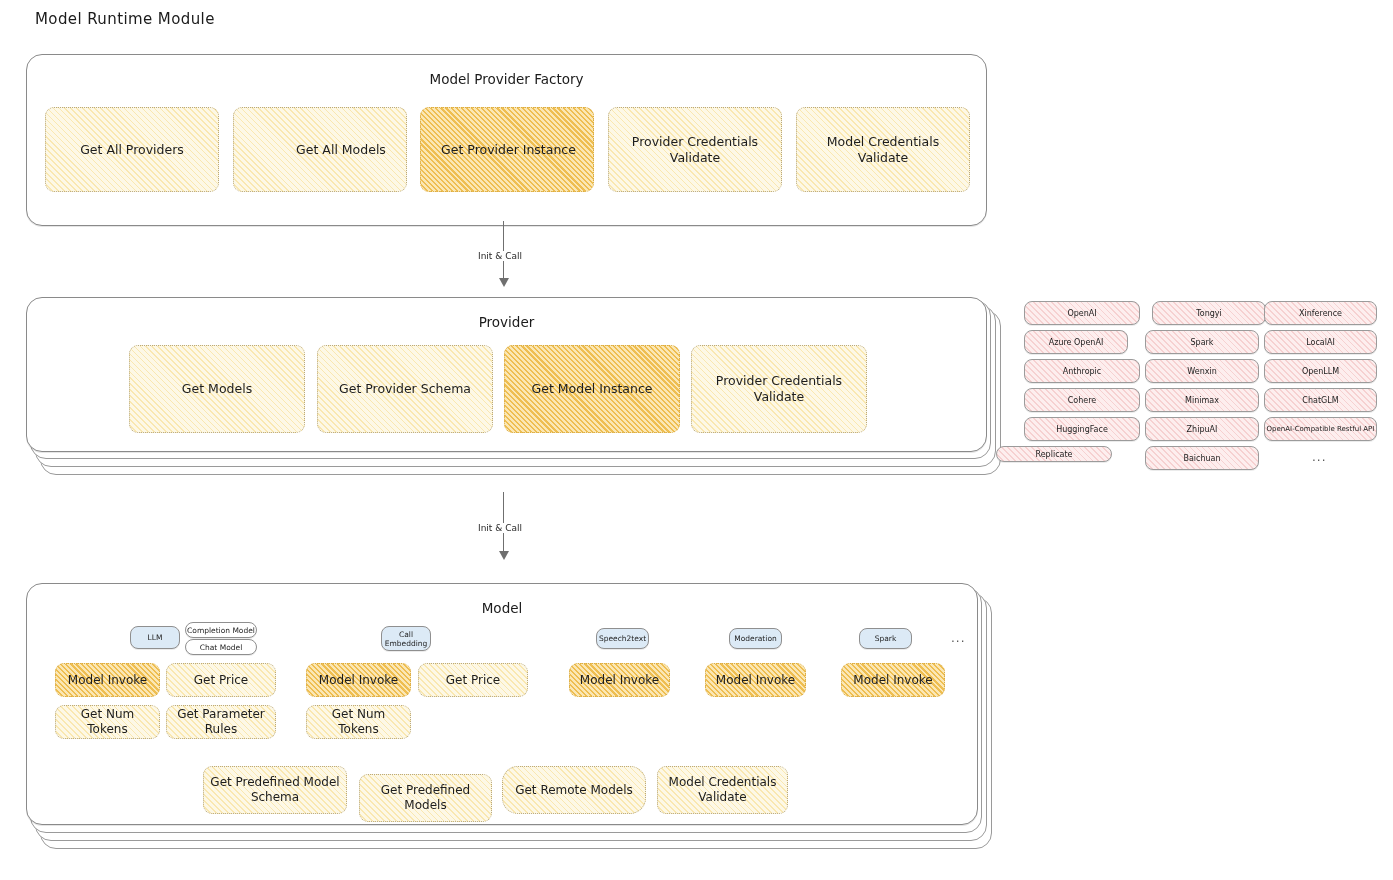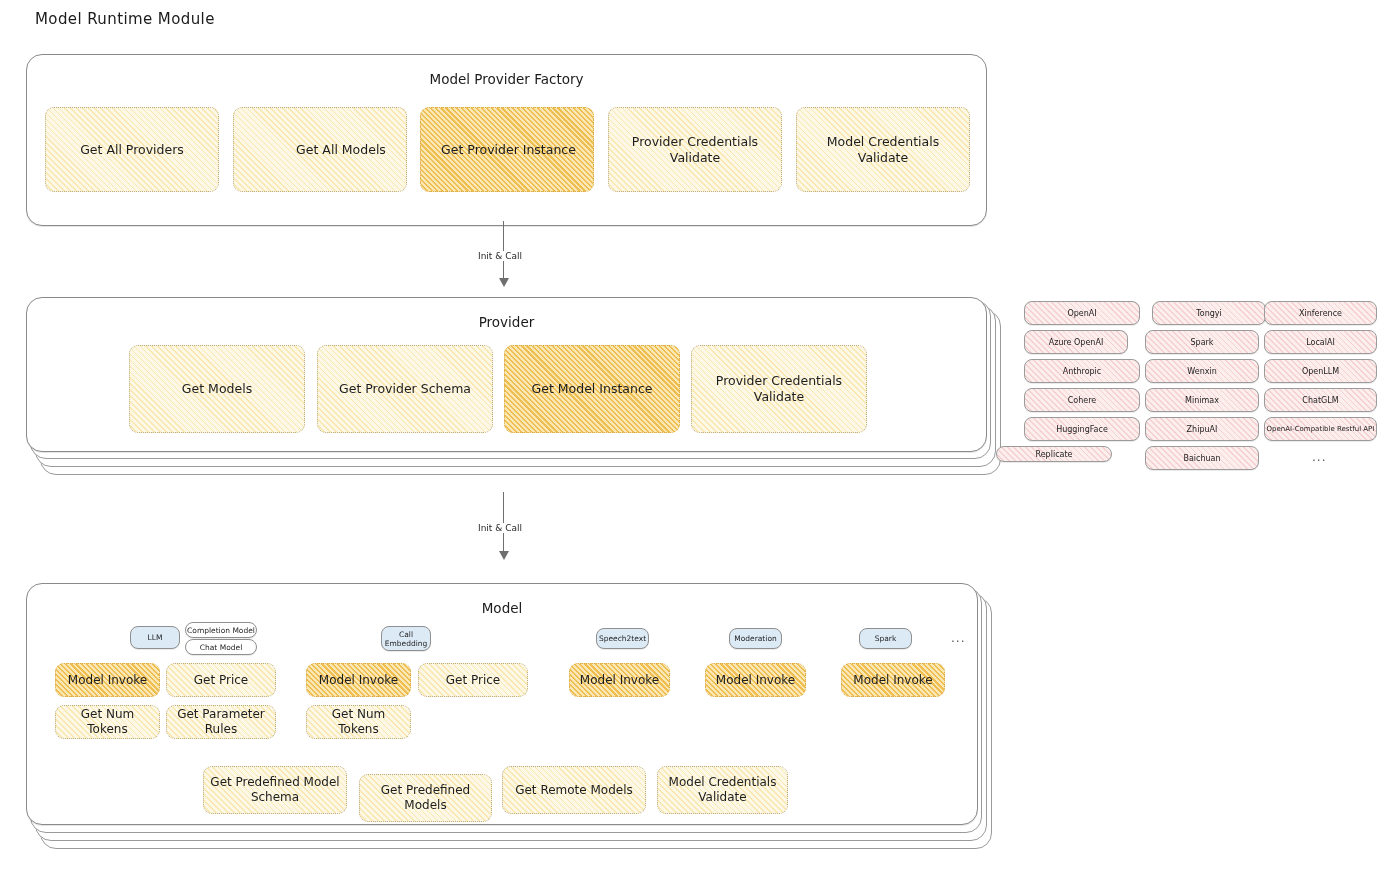--- a/index.html
+++ b/index.html
@@ -202,16 +202,16 @@
   <div class="badge" style="left:729px;top:628px;width:53px;height:21px;">Moderation</div>
   <div class="node hl small" style="left:705px;top:663px;width:101px;height:34px;">Model Invoke</div>
 
   <div class="badge" style="left:859px;top:628px;width:53px;height:21px;">Spark</div>
   <div class="node hl small" style="left:841px;top:663px;width:104px;height:34px;">Model Invoke</div>
 
   <div class="ellipsis" style="left:951px;top:631px;">...</div>
 
   <div class="node small" style="left:203px;top:766px;width:144px;height:48px;">Get Predefined Model Schema</div>
   <div class="node small" style="left:359px;top:766px;width:133px;height:48px;margin-top:8px;">Get Predefined Models</div>
-  <div class="node small" style="left:502px;top:766px;width:144px;height:48px;">Get Remote Models</div>
+  <div class="node small" style="left:502px;top:766px;width:144px;height:48px;border-radius:16px;">Get Remote Models</div>
   <div class="node small" style="left:657px;top:766px;width:131px;height:48px;">Model Credentials Validate</div>
 
 </div>
 
 </body></html>

